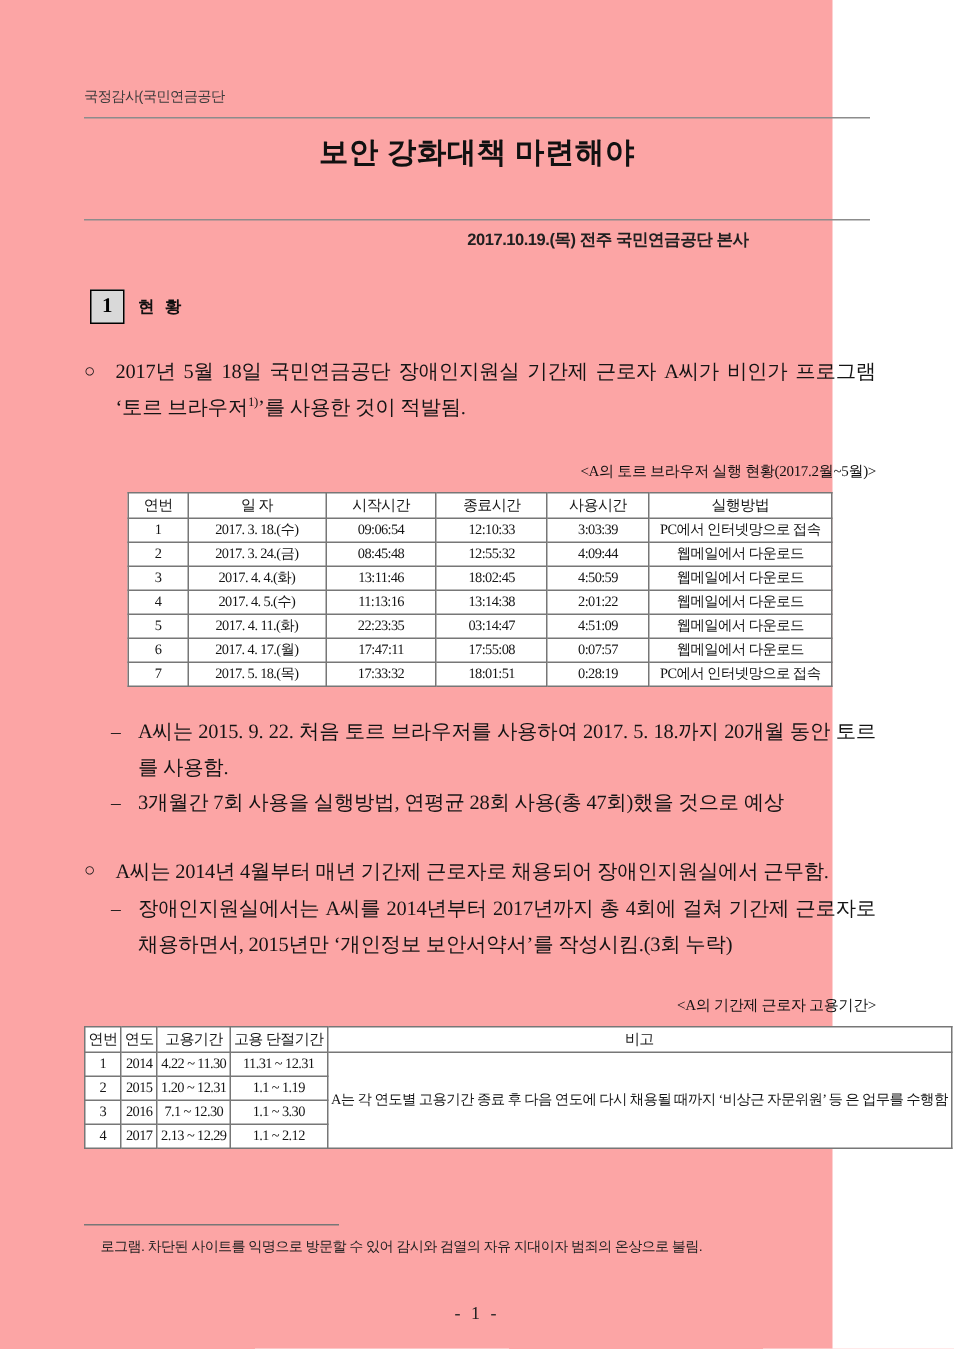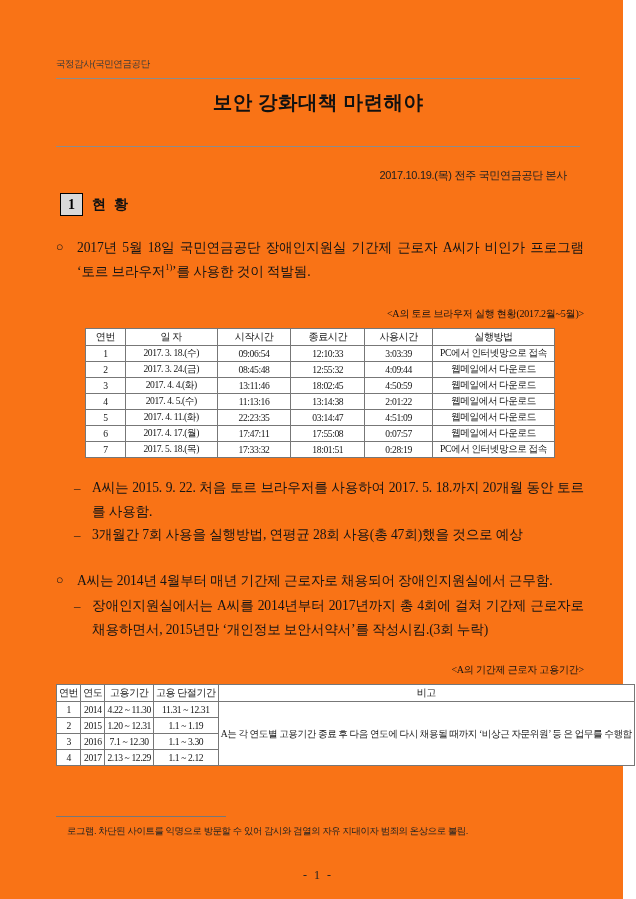--- a/index.html
+++ b/index.html
@@ -9,26 +9,26 @@
   }
   body {
     width: 636px;
     height: 899px;
     font-family: "Liberation Serif", "DejaVu Serif", serif;
     color: #1a1a1a;
     position: relative;
     overflow: hidden;
   }
   .page {
-    width: 623px;
+    width: 555px;
     height: 899px;
     box-sizing: border-box;
     padding: 0;
     position: relative;
-    background: #f97316;
+    background: #fca5a5;
   }
 
   
   .running-header {
     position: absolute;
     left: 56px;
     top: 58px;
     font-family: "Liberation Sans", "DejaVu Sans", sans-serif;
     font-size: 9.5px;
     letter-spacing: -0.4px;
@@ -63,24 +63,24 @@
     position: absolute;
     left: 56px;
     top: 146px;
     width: 524px;
     height: 1px;
     background: #8c8c8c;
   }
   .byline {
     position: absolute;
     right: 56px;
-    top: 168px;
+    top: 152px;
     font-family: "Liberation Sans", "DejaVu Sans", sans-serif;
     font-size: 11px;
-    font-weight: normal;
+    font-weight: bold;
     letter-spacing: -0.3px;
     color: #202020;
     margin-left: 24px;
   }
 
   
   .section-heading {
     position: absolute;
     left: 60px;
     top: 193px;
@@ -95,22 +95,22 @@
     line-height: 21px;
     text-align: center;
     border: 1.2px solid #000;
     background: #d9d9d9;
     font-family: "Liberation Serif", "DejaVu Serif", serif;
     font-size: 14px;
     font-weight: bold;
     color: #000;
   }
   .section-title {
-    font-family: Liberation Sans, sans-serif;
-    font-size: 14px;
+    font-family: Liberation Serif, serif;
+    font-size: 11px;
     font-weight: bold;
     letter-spacing: 2px;
     color: #111;
   }
 
   
   .body {
     position: absolute;
     left: 56px;
     top: 236px;

